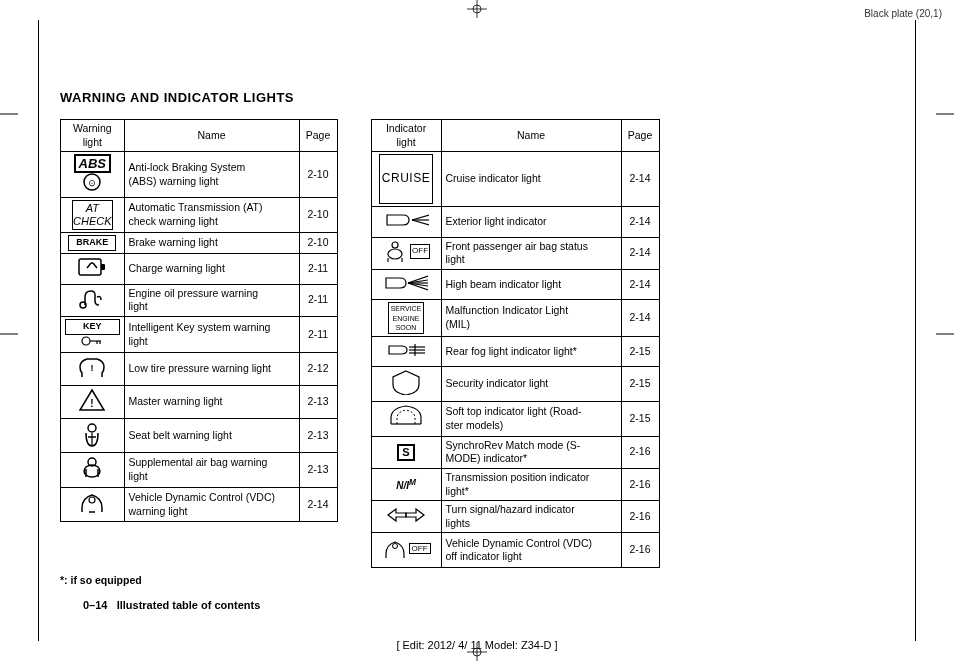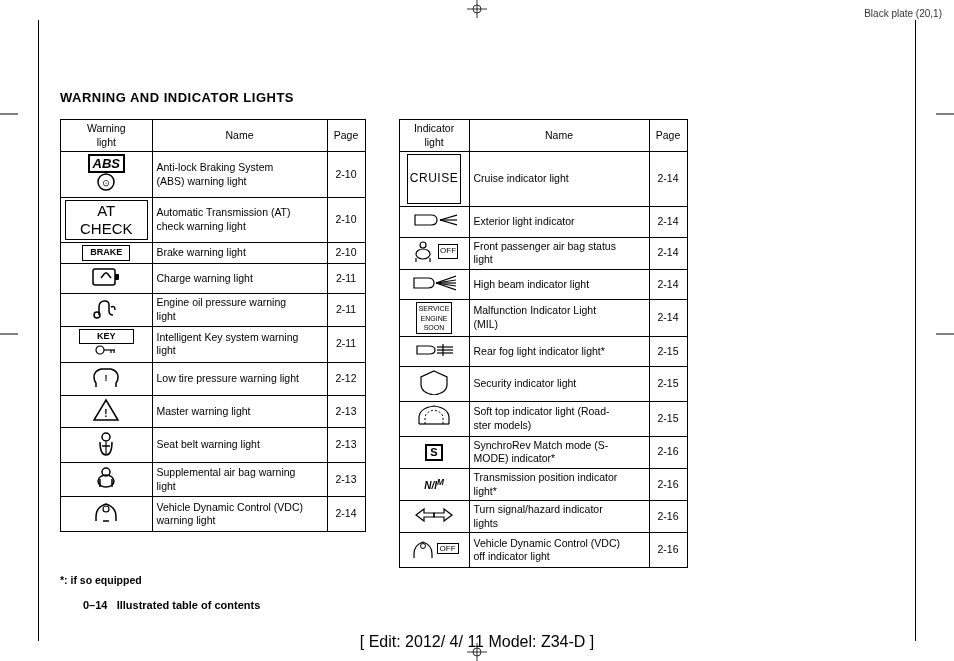--- a/index.html
+++ b/index.html
@@ -129,24 +129,25 @@
       font-weight: bold;
       font-size: 13px;
       padding: 1px 3px;
       line-height: 1;
       font-style: italic;
     }
 
     .at-check-box {
       display: inline-block;
       border: 1px solid #000;
-      font-size: 15px;
+      font-size: 11px;
       text-align: center;
-      padding: 1px 14px;
+      padding: 1px 0;
       line-height: 1.2;
+      font-style: italic;
     }
 
     .brake-box {
       display: inline-block;
       border: 1px solid #000;
       font-size: 9px;
       font-weight: bold;
       padding: 1px 7px;
     }
 
@@ -187,21 +188,21 @@
     .bottom-section .page-num {
       font-weight: bold;
     }
 
     
     .bottom-center {
       position: absolute;
       bottom: 10px;
       left: 50%;
       transform: translateX(-50%);
-      font-size: 16px;
+      font-size: 11px;
       white-space: nowrap;
     }
 
     
     .left-border {
       position: absolute;
       left: 38px;
       top: 20px;
       bottom: 20px;
       width: 1px;

